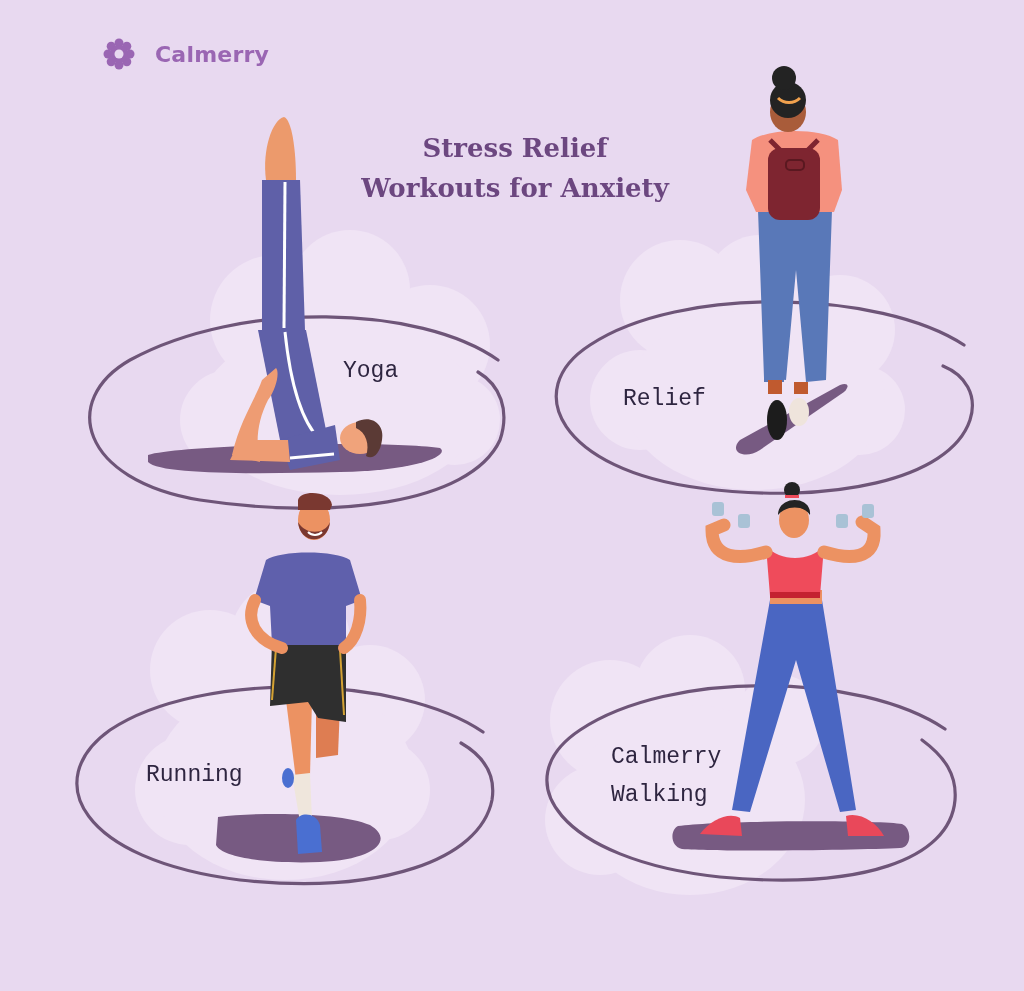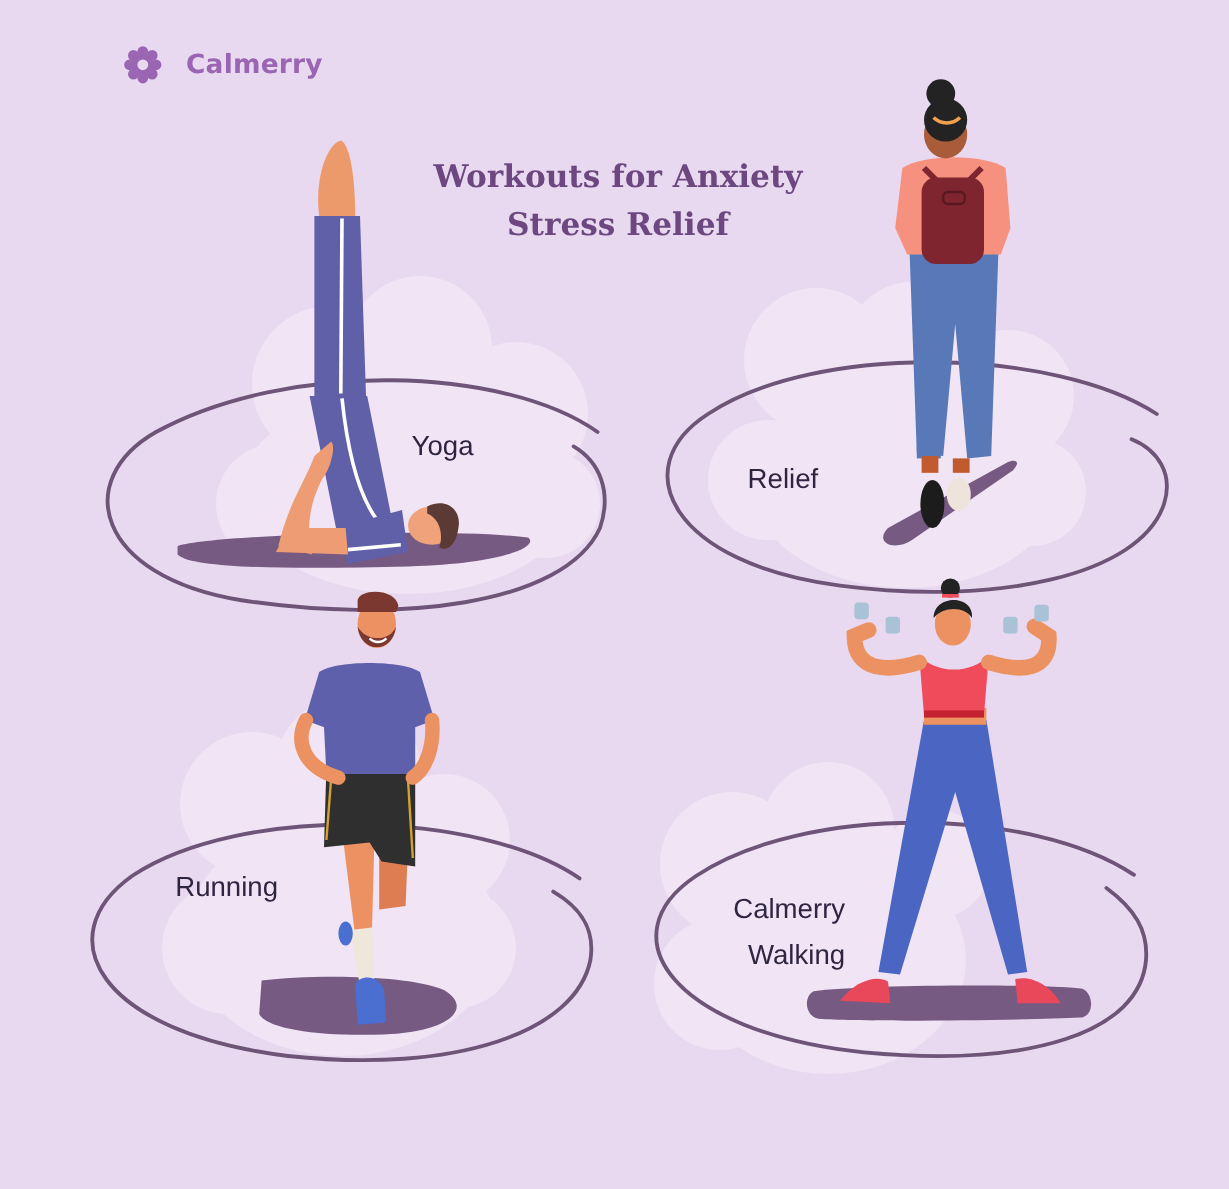--- a/index.html
+++ b/index.html
@@ -20,24 +20,23 @@
     }
     .title {
       position: absolute; left: 340px; top: 128px; width: 350px;
       text-align: center;
       font-family: "DejaVu Serif", "Liberation Serif", serif;
       font-weight: bold; font-size: 26px; line-height: 40px;
       color: #6c4780;
     }
     .label {
       position: absolute;
-      font-family: Liberation Sans, sans-serif;
+      font-family: Liberation Mono, monospace;
       font-size: 23px; line-height: 38px; color: #2e2540;
       z-index: 3;
-      text-align: right;
     }
     svg.art { position: absolute; left: 0; top: 0; z-index: 1; }
   </style>
 </head>
 <body>
 
 <div class="logo">
   <svg width="32" height="32" viewBox="0 0 32 32">
     <g fill="#9a66b3">
       <circle cx="16" cy="5" r="4.5"></circle>
@@ -49,22 +48,22 @@
       <circle cx="8.2" cy="23.8" r="4.5"></circle>
       <circle cx="23.8" cy="23.8" r="4.5"></circle>
       <circle cx="16" cy="16" r="9"></circle>
     </g>
     <circle cx="16" cy="16" r="4.5" fill="#e8d9f0"></circle>
   </svg>
   <span class="logo-text">Calmerry</span>
 </div>
 
 <div class="title">
+  <div>Stress Relief</div>
   <div>Workouts for Anxiety</div>
-  <div>Stress Relief</div>
 </div>
 
 <svg class="art" width="1024" height="991" viewBox="0 0 1024 991">
 
   <g fill="#f0e4f5">
 
     <g>
       <circle cx="275" cy="320" r="65"></circle>
       <circle cx="350" cy="290" r="60"></circle>
       <circle cx="430" cy="345" r="60"></circle>
@@ -207,17 +206,17 @@
 
     <ellipse cx="794" cy="520" rx="15" ry="18" fill="#ec9262"></ellipse>
     <path d="M778 515 C 778 495, 812 495, 810 515 C 804 505, 786 505, 778 515 Z" fill="#232323"></path>
     <circle cx="792" cy="490" r="8" fill="#232323"></circle>
     <rect x="785" y="495" width="14" height="3" fill="#ef4b5b"></rect>
   </g>
 </svg>
 
 <div class="label" style="left:343px; top:352px;">Yoga</div>
 <div class="label" style="left:623px; top:380px;">Relief</div>
-<div class="label" style="left:146px; top:720px;">Running</div>
+<div class="label" style="left:146px; top:756px;">Running</div>
 <div class="label" style="left:611px; top:738px;">
   <div>Calmerry</div>
   <div>Walking</div>
 </div>
 
 </body></html>

